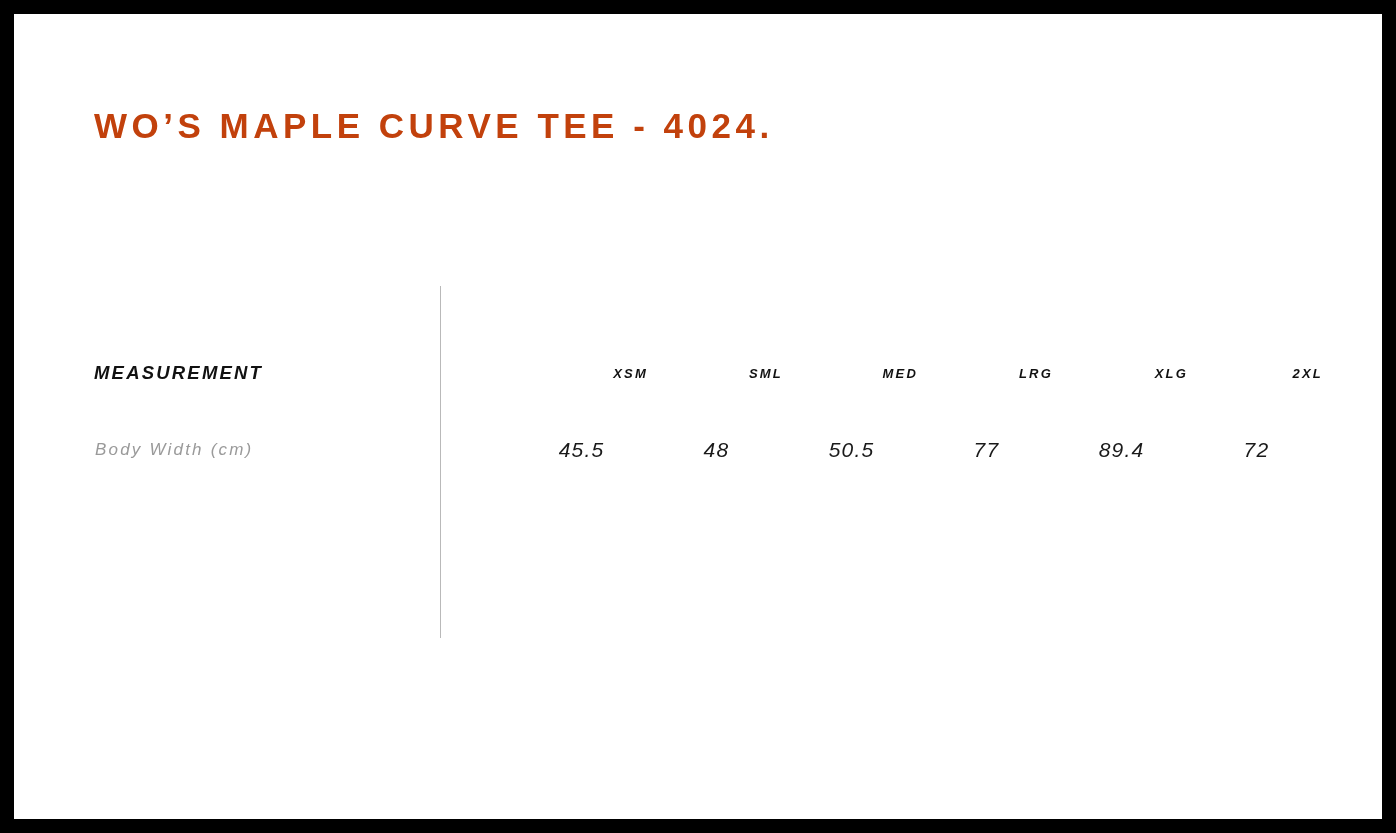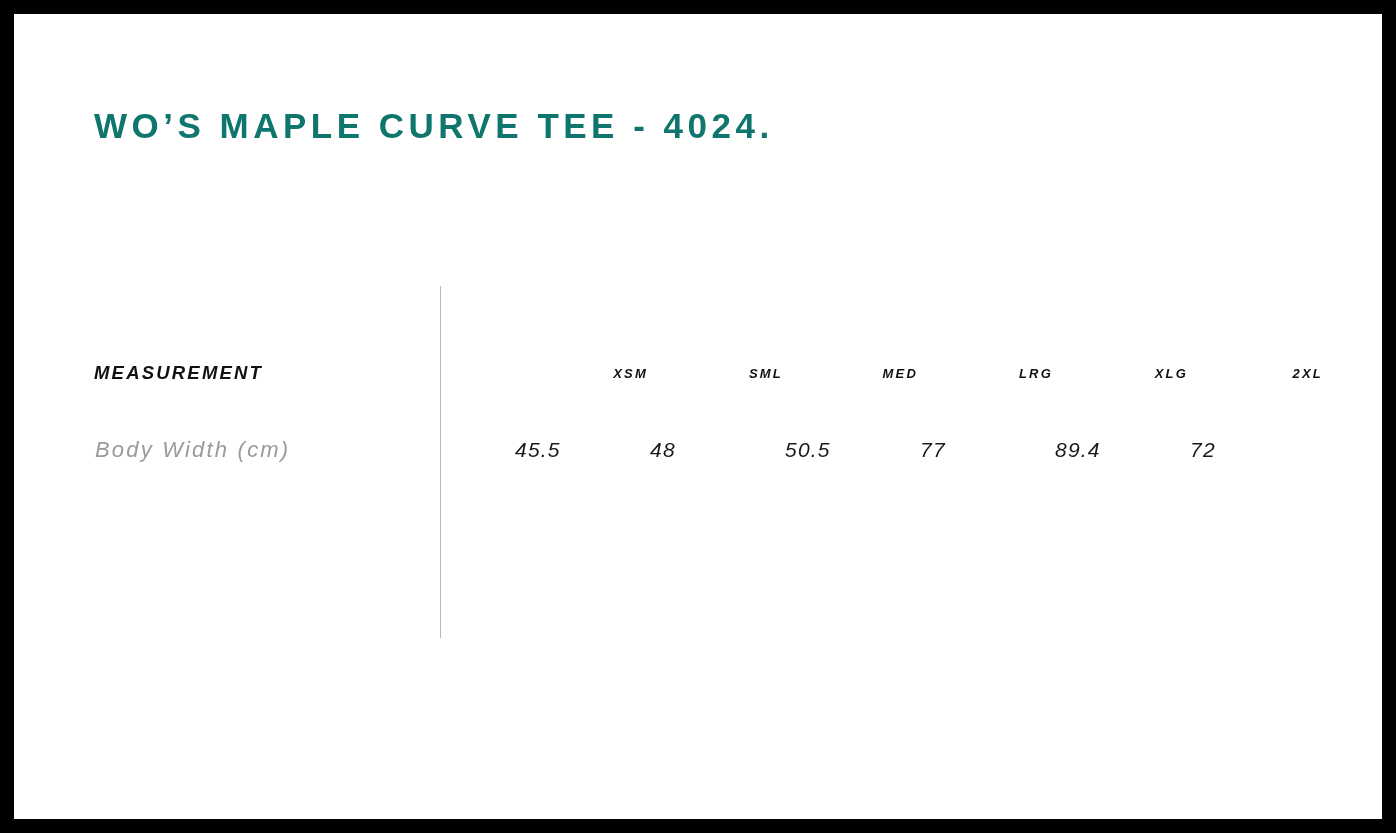--- a/index.html
+++ b/index.html
@@ -22,21 +22,21 @@
     background: #ffffff;
     box-sizing: border-box;
   }
   .title {
     position: absolute;
     left: 80px;
     top: 92px;
     font-size: 35px;
     font-weight: bold;
     letter-spacing: 4.5px;
-    color: #0f766e;
+    color: #c2410c;
     white-space: nowrap;
   }
   .vrule {
     position: absolute;
     left: 426px;
     top: 272px;
     width: 1px;
     height: 352px;
     background: #b9b9b9;
   }
@@ -66,28 +66,29 @@
     text-align: right;
     font-size: 13px;
     font-weight: bold;
     letter-spacing: 2.2px;
     color: #111111;
     height: 56px;
     vertical-align: middle;
   }
   table.size-table td.row-label {
     text-align: left;
-    font-size: 22px;
+    font-size: 17px;
     letter-spacing: 2.2px;
     color: #9a9a9a;
     height: 94px;
     vertical-align: middle;
     font-weight: normal;
   }
   table.size-table td.cell {
+    text-align: center;
     font-size: 21px;
     letter-spacing: 1.2px;
     color: #1a1a1a;
     height: 94px;
     vertical-align: middle;
   }
   .note {
     position: absolute;
     left: 80px;
     top: 705px;

